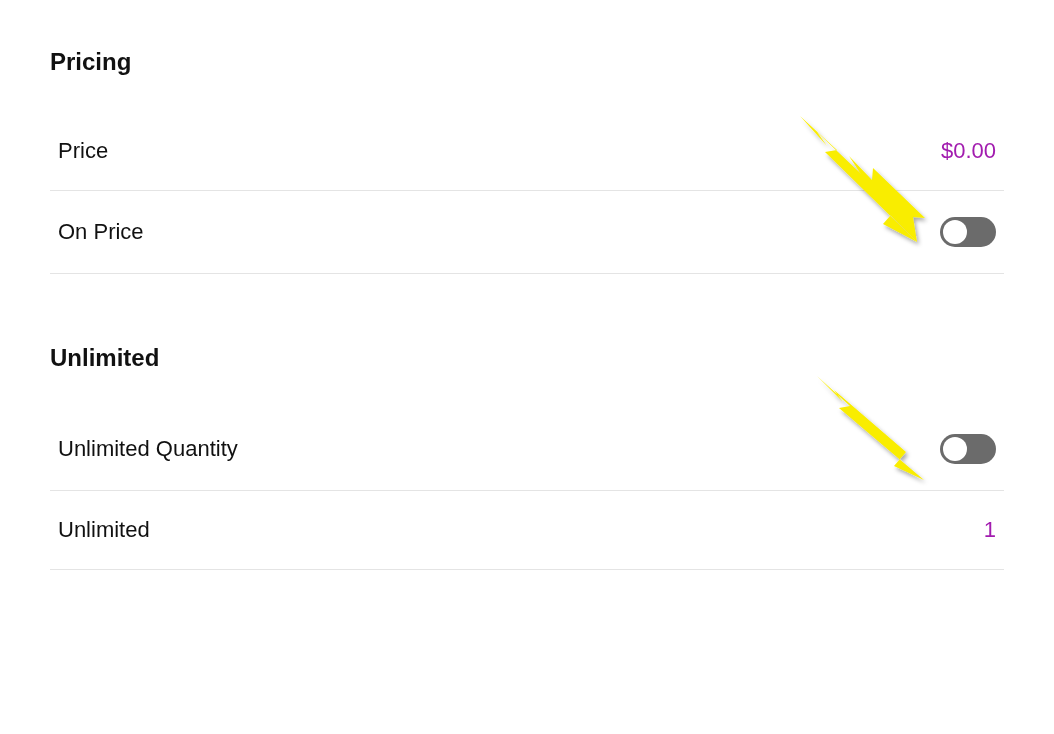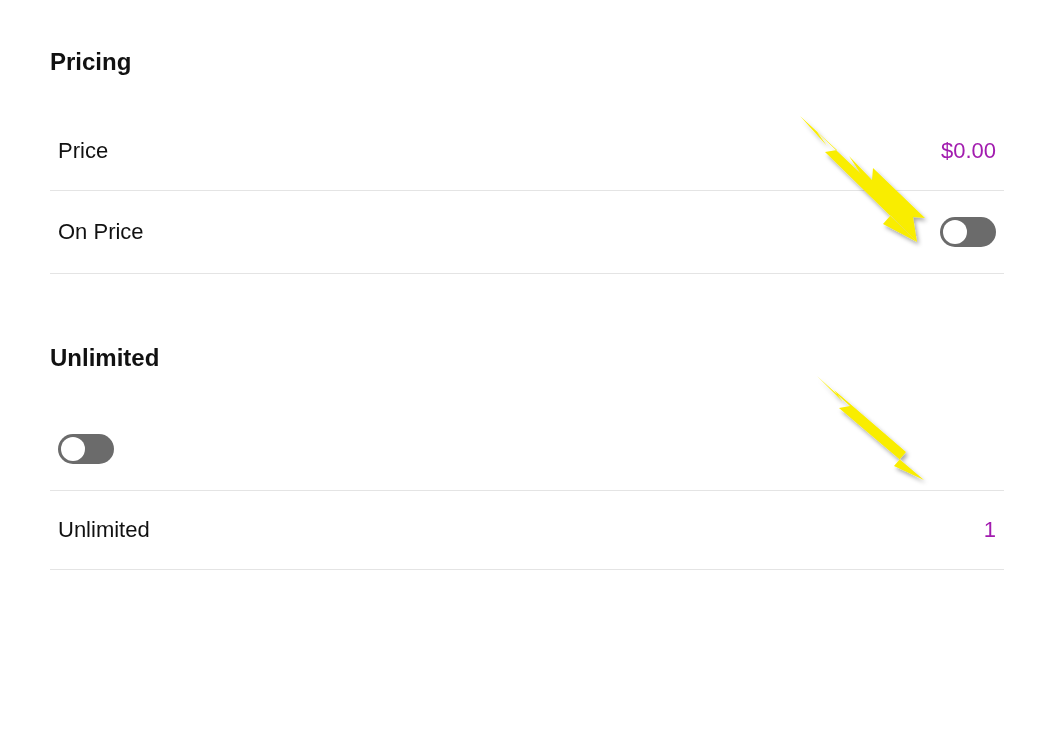--- a/index.html
+++ b/index.html
@@ -69,20 +69,21 @@
     <div class="toggle">
       <div class="toggle-knob"></div>
     </div>
   </div>
 </div>
 
 <div class="section">
   <h2 class="section-heading">Unlimited</h2>
 
   <div class="row">
+    <span class="row-label">Unlimited Quantity</span>
     <div class="toggle">
       <div class="toggle-knob"></div>
     </div>
   </div>
 
   <div class="row">
     <span class="row-label">Unlimited</span>
     <span class="row-value">1</span>
   </div>
 

